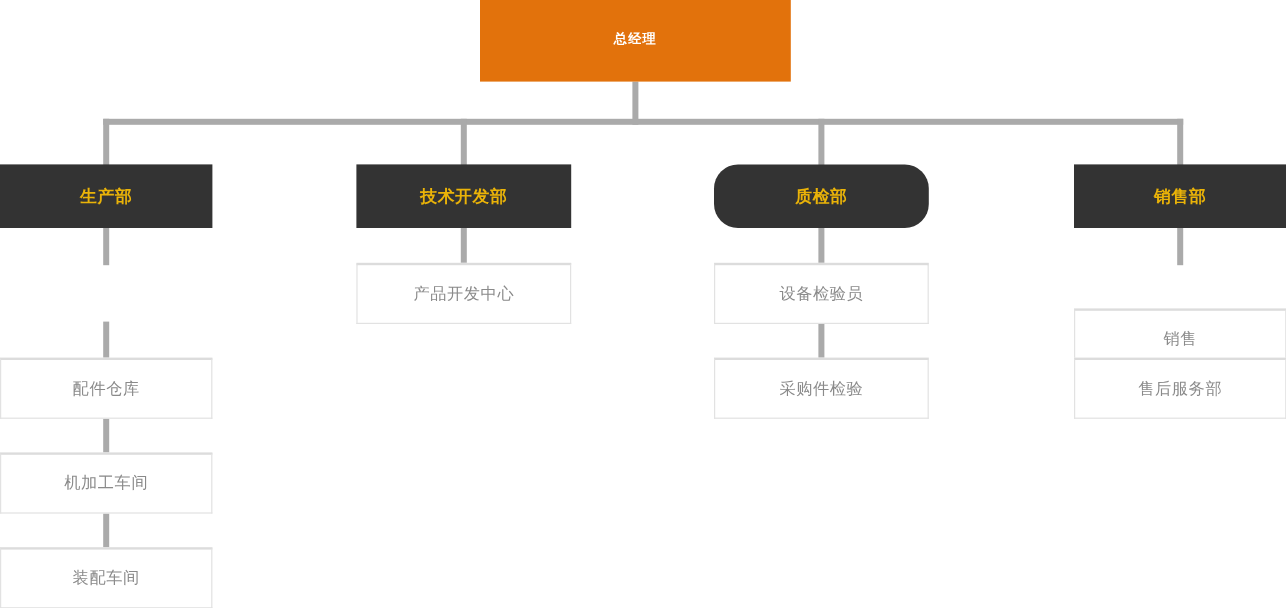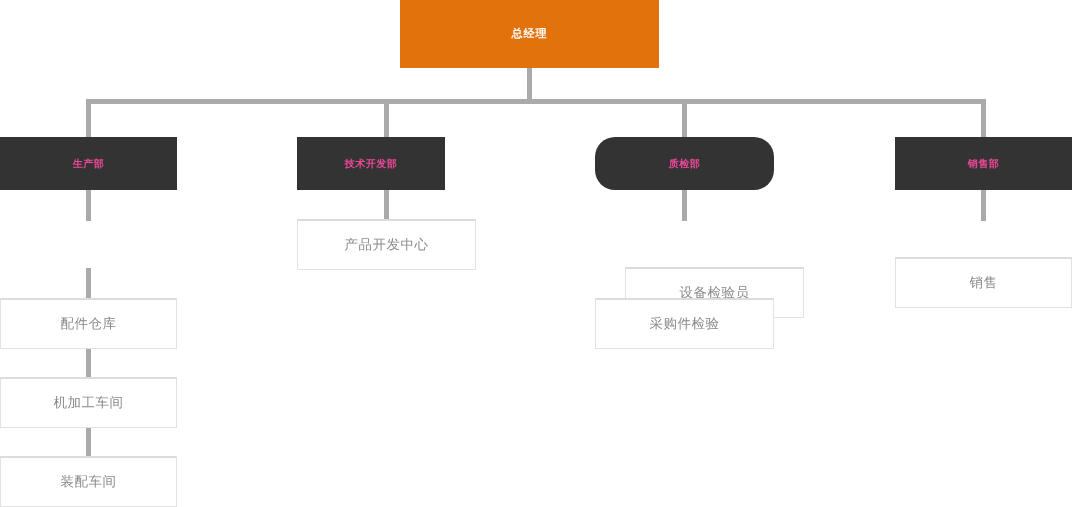--- a/index.html
+++ b/index.html
@@ -40,22 +40,22 @@
   }
   .node-root {
     background: #e2720c;
     color: #ffffff;
     font-size: 11px;
     font-weight: bold;
     letter-spacing: 1px;
   }
   .node-dept {
     background: #333333;
-    color: #ec4899;
-    font-size: 10px;
+    color: #eab308;
+    font-size: 14px;
     font-weight: bold;
     letter-spacing: 0.5px;
   }
   .node-sub {
     background: #ffffff;
     color: #8a8a8a;
     font-size: 13.5px;
     font-weight: normal;
     border: 1px solid #e2e2e2;
     border-top: 2px solid #dcdcdc;
@@ -94,47 +94,50 @@
   <div class="conn conn-v" style="left:86px; top:347px; width:5px; height:32px;"></div>
   <div class="node node-sub" style="left:0px; top:377px; width:177px; height:51px;">
     <span>机加工车间</span>
   </div>
 
   <div class="conn conn-v" style="left:86px; top:426px; width:5px; height:32px;"></div>
   <div class="node node-sub" style="left:0px; top:456px; width:177px; height:51px;">
     <span>装配车间</span>
   </div>
 
-  <div class="node node-dept" style="left:297px; top:137px; width:148px; height:53px;">
+  <div class="node node-dept" style="left:297px; top:137px; width:179px; height:53px;">
     <span>技术开发部</span>
   </div>
 
   <div class="conn conn-v" style="left:384px; top:188px; width:5px; height:33px;"></div>
   <div class="node node-sub" style="left:297px; top:219px; width:179px; height:51px;">
     <span>产品开发中心</span>
   </div>
 
   <div class="node node-dept" style="left:595px; top:137px; width:179px; height:53px;border-radius:20px;">
     <span>质检部</span>
   </div>
 
   <div class="conn conn-v" style="left:682px; top:188px; width:5px; height:33px;"></div>
-  <div class="node node-sub" style="left:625px; top:219px; width:179px; height:51px;margin-top:48px;">
+  <div class="node node-sub" style="left:595px; top:219px; width:179px; height:51px;">
     <span>设备检验员</span>
   </div>
 
   <div class="conn conn-v" style="left:682px; top:268px; width:5px; height:32px;"></div>
   <div class="node node-sub" style="left:595px; top:298px; width:179px; height:51px;">
     <span>采购件检验</span>
   </div>
 
   <div class="node node-dept" style="left:895px; top:137px; width:177px; height:53px;">
     <span>销售部</span>
   </div>
 
   <div class="conn conn-v" style="left:981px; top:188px; width:5px; height:33px;"></div>
   <div class="node node-sub" style="left:895px; top:219px; width:177px; height:51px;margin-top:38px;">
     <span>销售</span>
   </div>
 
   <div class="conn conn-v" style="left:981px; top:268px; width:5px; height:32px;"></div>
+  <div class="node node-sub" style="left:895px; top:298px; width:177px; height:51px;">
+    <span>售后服务部</span>
+  </div>
 
 </div>
 
 </body></html>

